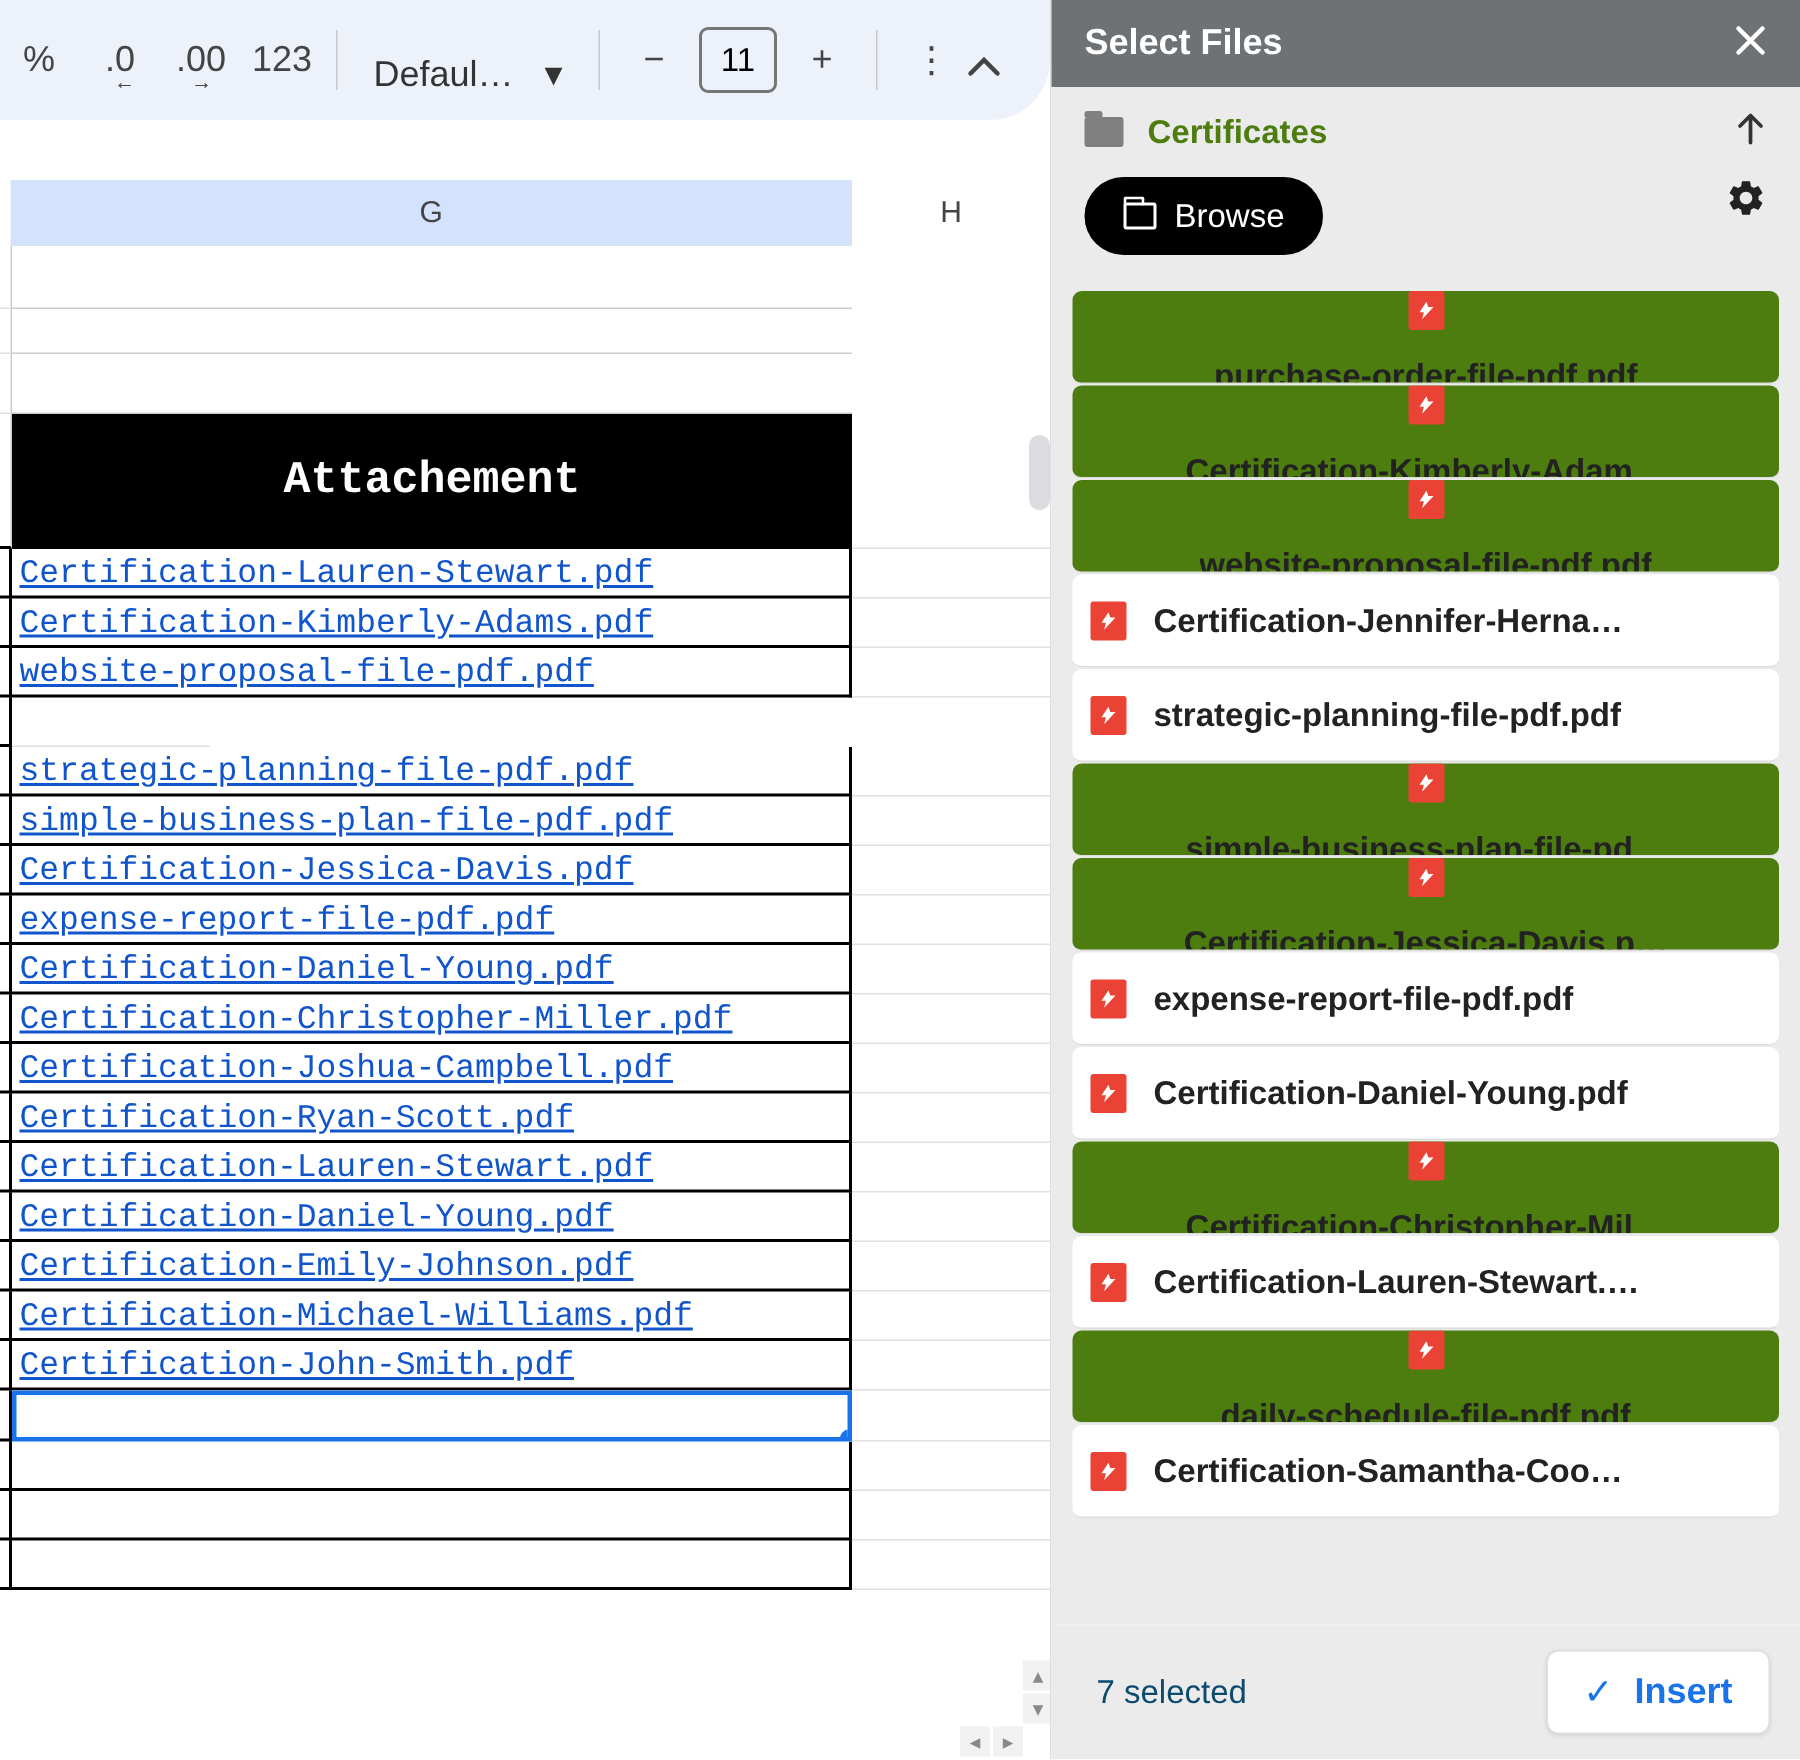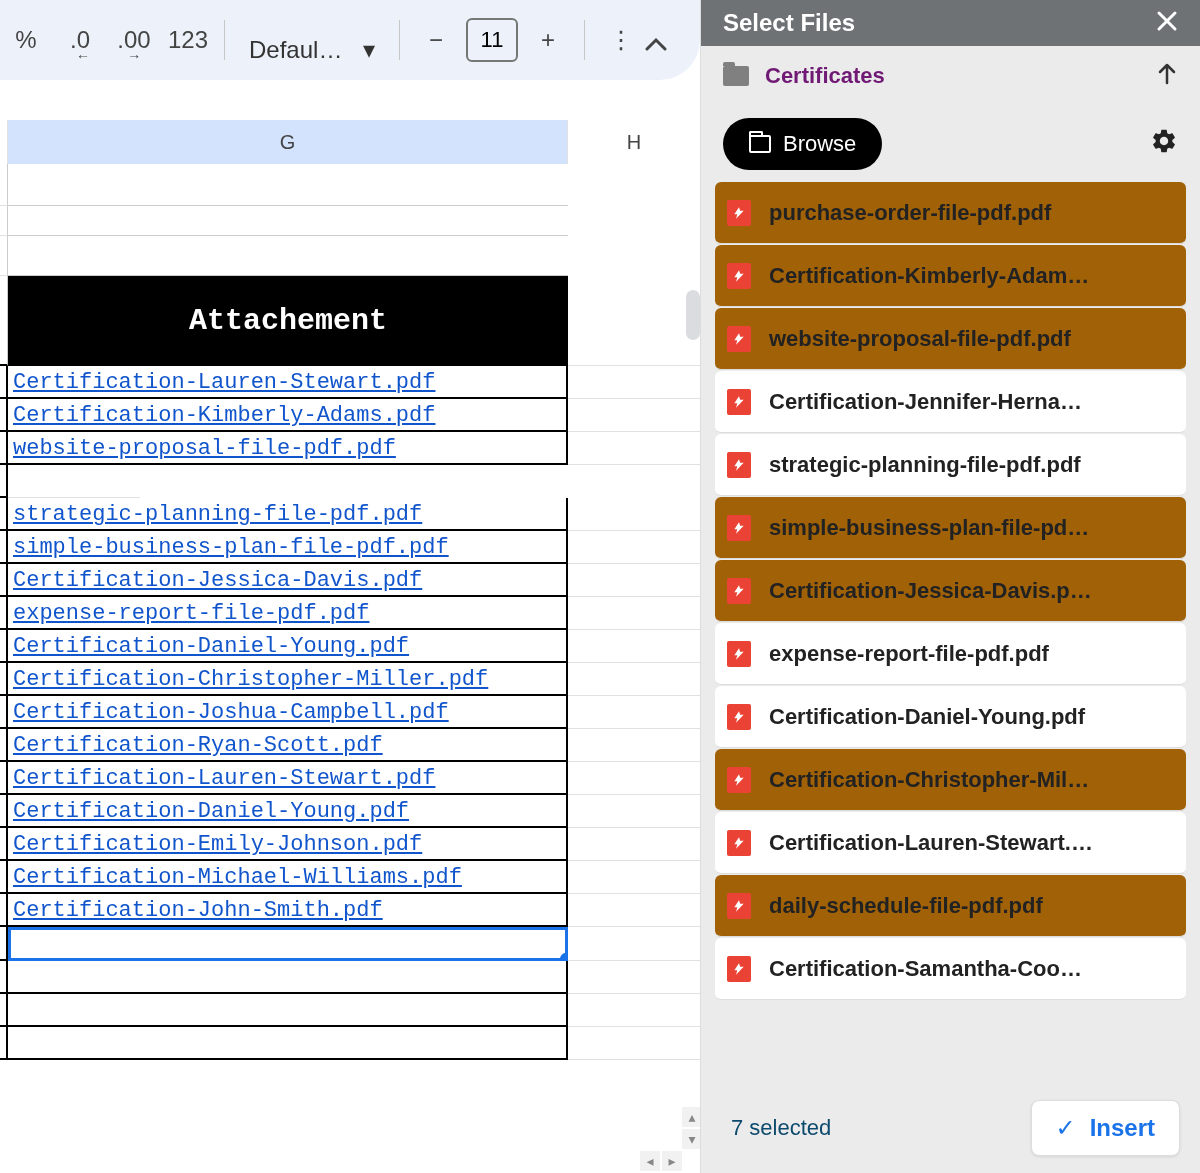--- a/index.html
+++ b/index.html
@@ -225,42 +225,42 @@
   .panel {
     position: absolute;
     top: 0; right: 0; bottom: 0;
     width: 500px;
     background: #fff;
     display: flex;
     flex-direction: column;
     border-left: 1px solid #ddd;
   }
   .panel-title {
-    height: 46px;
+    height: 58px;
     background: #6f7275;
     color: #fff;
     display: flex;
     align-items: center;
     justify-content: space-between;
     padding: 0 22px;
     font-size: 24px;
     font-weight: 700;
   }
   .panel-title .close { cursor: pointer; font-size: 28px; font-weight: 400; }
 
   .panel-breadcrumb {
     height: 60px;
     background: #ebebeb;
     display: flex;
     align-items: center;
     padding: 0 22px;
     gap: 16px;
     font-size: 22px;
     font-weight: 700;
-    color: #701a75;
+    color: #4d7c0f;
     justify-content: space-between;
   }
   .bc-left { display: flex; align-items: center; gap: 16px; }
   .folder-icon {
     width: 26px; height: 20px;
     background: #808080;
     border-radius: 2px;
     position: relative;
   }
   .folder-icon::before {
@@ -270,21 +270,21 @@
     width: 12px; height: 4px;
     background: #808080;
     border-radius: 2px 2px 0 0;
   }
   .up-arrow { font-size: 26px; cursor: pointer; color: #333; }
 
   .panel-actions {
     height: 76px;
     background: #ebebeb;
     display: flex;
-    align-items: center;
+    align-items: flex-start;
     justify-content: space-between;
     padding: 0 22px;
   }
   .browse-btn {
     background: #000;
     color: #fff;
     border-radius: 26px;
     height: 52px;
     padding: 0 26px;
     display: flex;
@@ -327,21 +327,22 @@
     font-weight: 700;
     color: #222;
     border-bottom: 1px solid #ddd;
     border-radius: 6px;
     cursor: pointer;
     background: #fff;
     margin-bottom: 1px;
     overflow: hidden;
   }
   .file-item.selected {
-    background: #a16207;
+    background: #4d7c0f;
+    flex-direction: column;
   }
   .file-item .label {
     white-space: nowrap;
     overflow: hidden;
     text-overflow: ellipsis;
     flex: 1;
   }
   .pdf-icon {
     width: 24px; height: 26px;
     background: #ea4335;

